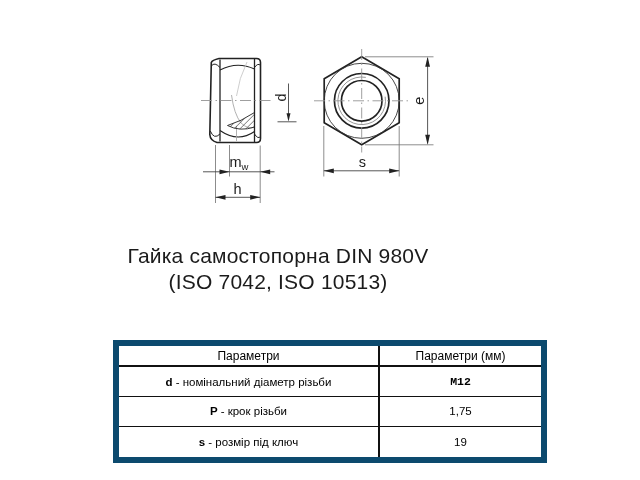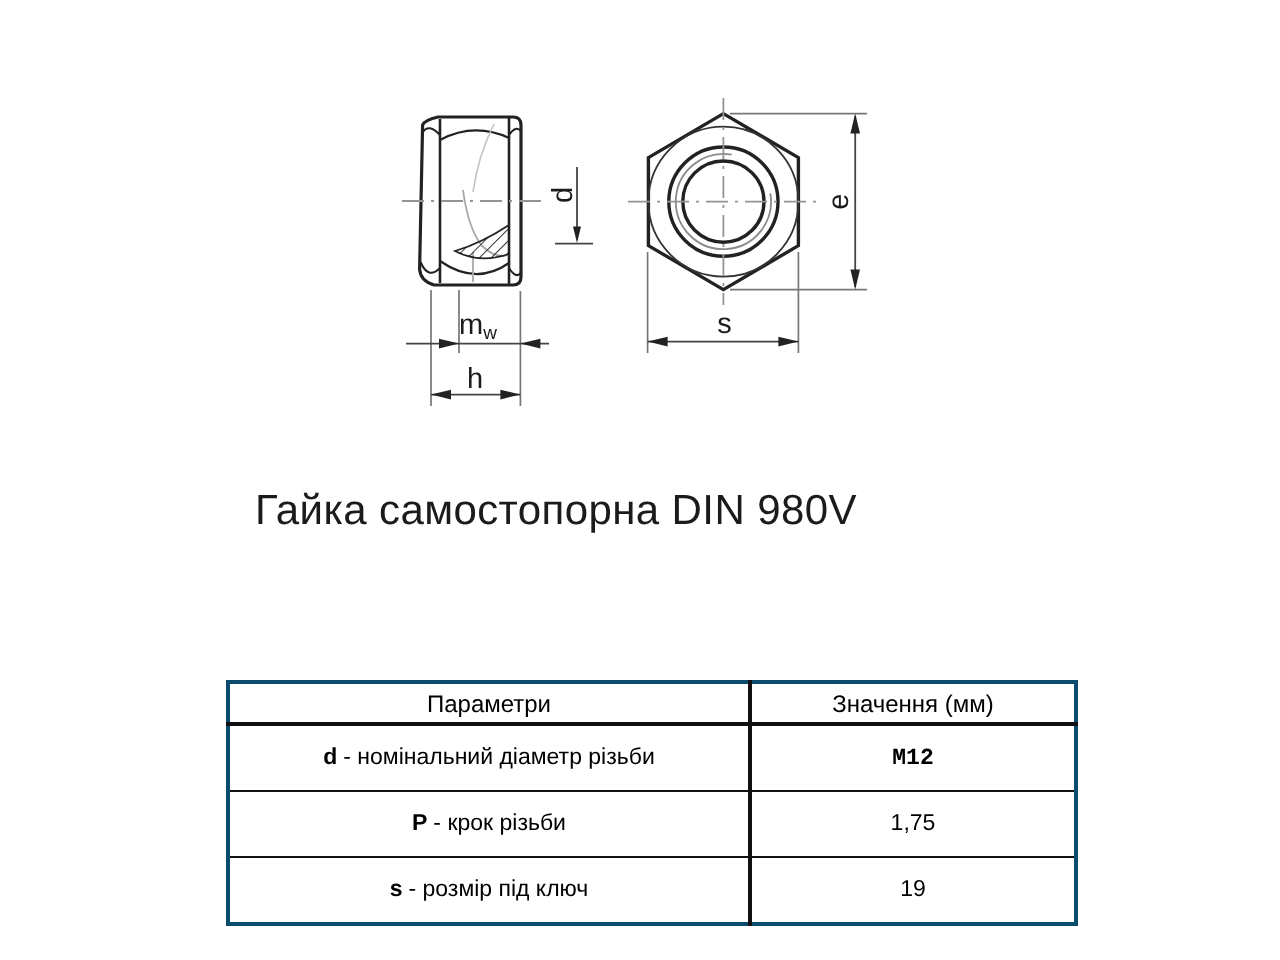--- a/index.html
+++ b/index.html
@@ -14,21 +14,21 @@
   }
   .spec-table{
     position:absolute;left:113px;top:340px;width:412px;height:123px;
     border-collapse:collapse;table-layout:fixed;
     font-size:11.5px;color:#000;
   }
   .spec-table th,.spec-table td{
     border:1px solid #111;text-align:center;vertical-align:middle;
     padding:0 2px;white-space:nowrap;overflow:hidden;
   }
-  .spec-table{border:2px solid #0c4a6e;}
+  .spec-table{border:6px solid #0c4a6e;}
   .spec-table th{font-weight:400;font-size:12px;height:19px;border-bottom:2px solid #111;}
   .spec-table td{height:17px;}
   .col-param{width:255px;}
   .col-value{width:157px;border-left:2px solid #111 !important;}
   .pkey{font-weight:700;margin-right:3px;}
   .val-bold{font-weight:700;font-family:Liberation Mono, monospace;}
   .dim-label{font-size:14.5px;fill:#1c1c1c;}
   .dim-label-sub{font-size:9.5px;}
 </style>
 </head>
@@ -117,27 +117,28 @@
         <line x1="323.8" y1="170.8" x2="399.2" y2="170.8" stroke="#444" stroke-width="0.9"></line>
         <path d="M 323.8,170.8 L 333.8,168.4 L 333.8,173.2 Z" fill="#222"></path>
         <path d="M 399.2,170.8 L 389.2,168.4 L 389.2,173.2 Z" fill="#222"></path>
         <text class="dim-label" x="362.3" y="166.5" text-anchor="middle">s</text>
       </g>
     </g>
   </svg>
 
   <div class="title-block">
     <div>Гайка самостопорна DIN 980V</div>
+    <div>(ISO 7042, ISO 10513)</div>
   </div>
 
   <table class="spec-table">
     <thead>
       <tr>
         <th class="col-param">Параметри</th>
-        <th class="col-value">Значення (мм)</th>
+        <th class="col-value">Параметри (мм)</th>
       </tr>
     </thead>
     <tbody>
       <tr>
         <td><span class="pkey">d</span><span>- номінальний діаметр різьби</span></td>
         <td class="col-value val-bold">M12</td>
       </tr>
       <tr>
         <td><span class="pkey">P</span><span>- крок різьби</span></td>
         <td class="col-value">1,75</td>

